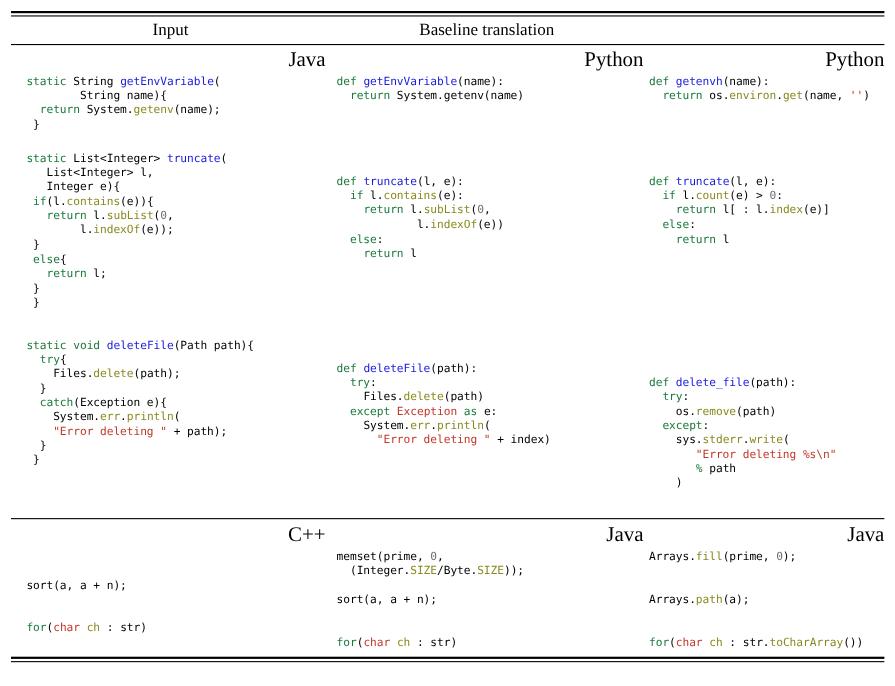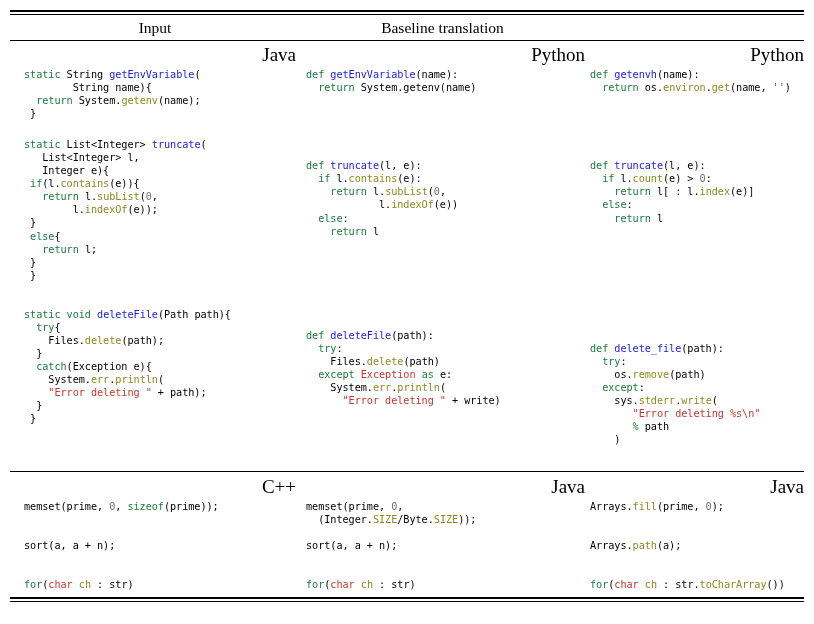--- a/index.html
+++ b/index.html
@@ -175,21 +175,21 @@
     <span class="k">return</span> <span class="p">l.</span><span class="m">subList</span><span class="p">(</span><span class="n">0</span><span class="p">,</span>
             <span class="p">l.</span><span class="m">indexOf</span><span class="p">(e))</span>
   <span class="k">else</span><span class="p">:</span>
     <span class="k">return</span> <span class="p">l</span></pre>
 
         <pre class="code" style="margin-top:91.35px"><span class="k">def</span> <span class="fn">deleteFile</span><span class="p">(path):</span>
   <span class="k">try</span><span class="p">:</span>
     <span class="p">Files.</span><span class="m">delete</span><span class="p">(path)</span>
   <span class="k">except</span> <span class="s">Exception</span> <span class="k">as</span> <span class="p">e:</span>
     <span class="p">System.</span><span class="m">err</span><span class="p">.</span><span class="m">println</span><span class="p">(</span>
-      <span class="s">"Error deleting "</span> <span class="p">+ write)</span></pre>
+      <span class="s">"Error deleting "</span> <span class="p">+ index)</span></pre>
 
       </div>
     </div>
 
     <div class="sec-col col-3">
       <div class="lang-label">Python</div>
       <div class="code-area">
 
         <pre class="code"><span class="k">def</span> <span class="fn">getenvh</span><span class="p">(name):</span>
   <span class="k">return</span> <span class="p">os.</span><span class="m">environ</span><span class="p">.</span><span class="m">get</span><span class="p">(name, </span><span class="s">''</span><span class="p">)</span></pre>
@@ -214,21 +214,20 @@
   </div>
 
   <div class="rule mid-sec"></div>
 
   <div class="section s-bot">
 
     <div class="sec-col col-1">
       <div class="lang-label">C++</div>
       <div class="code-area">
 
-        <pre class="code"><span class="p">memset(prime, </span><span class="n">0</span><span class="p">, </span><span class="k">sizeof</span><span class="p">(prime));</span></pre>
 
         <pre class="code" style="margin-top:26.1px"><span class="p">sort(a, a + n);</span></pre>
 
         <pre class="code" style="margin-top:26.1px"><span class="k">for</span><span class="p">(</span><span class="s">char</span> <span class="m">ch</span> <span class="p">: str)</span></pre>
 
       </div>
     </div>
 
     <div class="sec-col col-2">
       <div class="lang-label">Java</div>

